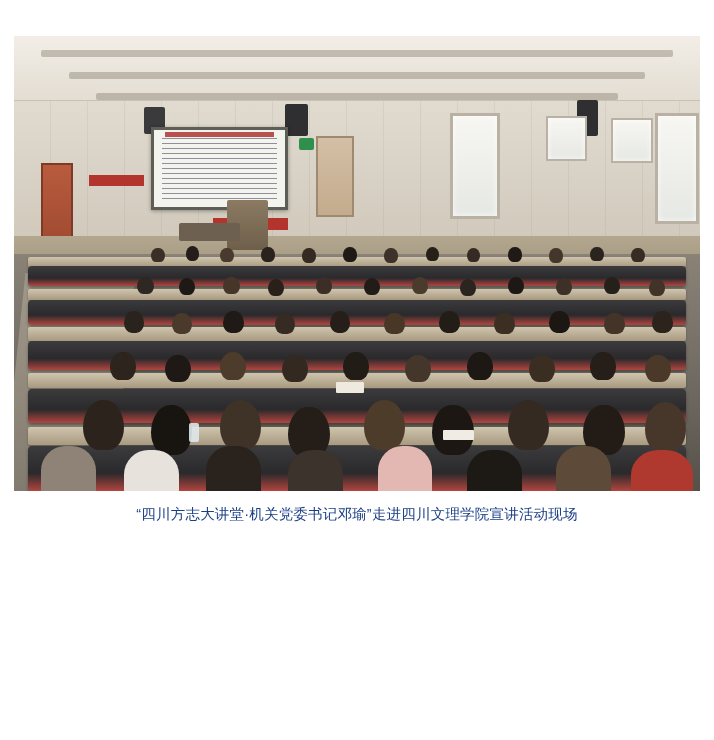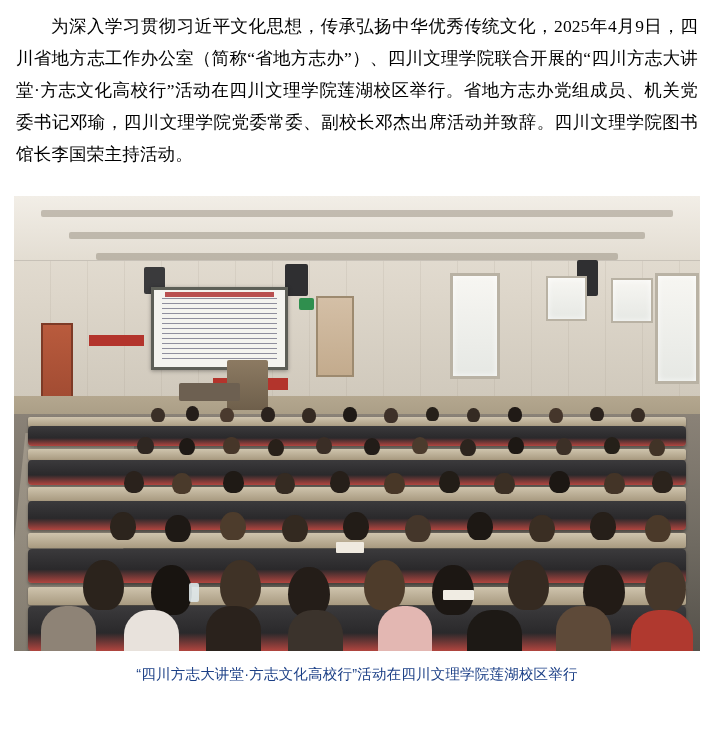--- a/index.html
+++ b/index.html
@@ -158,21 +158,20 @@
     color: #1b3f86;
     line-height: 22px;
     letter-spacing: 0.2px;
   }
 </style>
 </head>
 <body>
 
 <div class="page">
 
-  <p class="article-text">为深入学习贯彻习近平文化思想，传承弘扬中华优秀传统文化，2025年4月9日，四川省地方志工作办公室（简称“省地方志办”）、四川文理学院联合开展的“四川方志大讲堂·方志文化高校行”活动在四川文理学院莲湖校区举行。省地方志办党组成员、机关党委书记邓瑜，四川文理学院党委常委、副校长邓杰出席活动并致辞。四川文理学院图书馆长李国荣主持活动。</p>
 
   <div class="figure">
 
     <div class="photo">
 
       <div class="wall">
         <div class="wall-panel-lines"></div>
       </div>
 
       <div class="ceiling"></div>
@@ -290,15 +289,15 @@
       <div class="person" style="left:53%;top:90%;width:8%;height:12%;background:#e3b7b2;border-radius:45% 45% 0 0;"></div>
       <div class="person" style="left:66%;top:91%;width:8%;height:12%;background:#1d1915;border-radius:45% 45% 0 0;"></div>
       <div class="person" style="left:79%;top:90%;width:8%;height:12%;background:#5e4a39;border-radius:45% 45% 0 0;"></div>
       <div class="person" style="left:90%;top:91%;width:9%;height:12%;background:#b0392f;border-radius:45% 45% 0 0;"></div>
 
       <div style="position:absolute;left:25.5%;top:85%;width:1.4%;height:4.2%;background:#dfe8ea;border-radius:2px;opacity:0.9;"></div>
       <div style="position:absolute;left:47%;top:76%;width:4%;height:2.4%;background:#efeae0;border-radius:1px;"></div>
       <div style="position:absolute;left:62.5%;top:86.5%;width:4.5%;height:2.4%;background:#f0ece3;border-radius:1px;"></div>
     </div>
 
-    <div class="caption">“四川方志大讲堂·方志文化高校行”活动在四川文理学院莲湖校区举行</div>
+    <div class="caption">“四川方志大讲堂·机关党委书记邓瑜”走进四川文理学院宣讲活动现场</div>
   </div>
 </div>
 
 </body></html>

